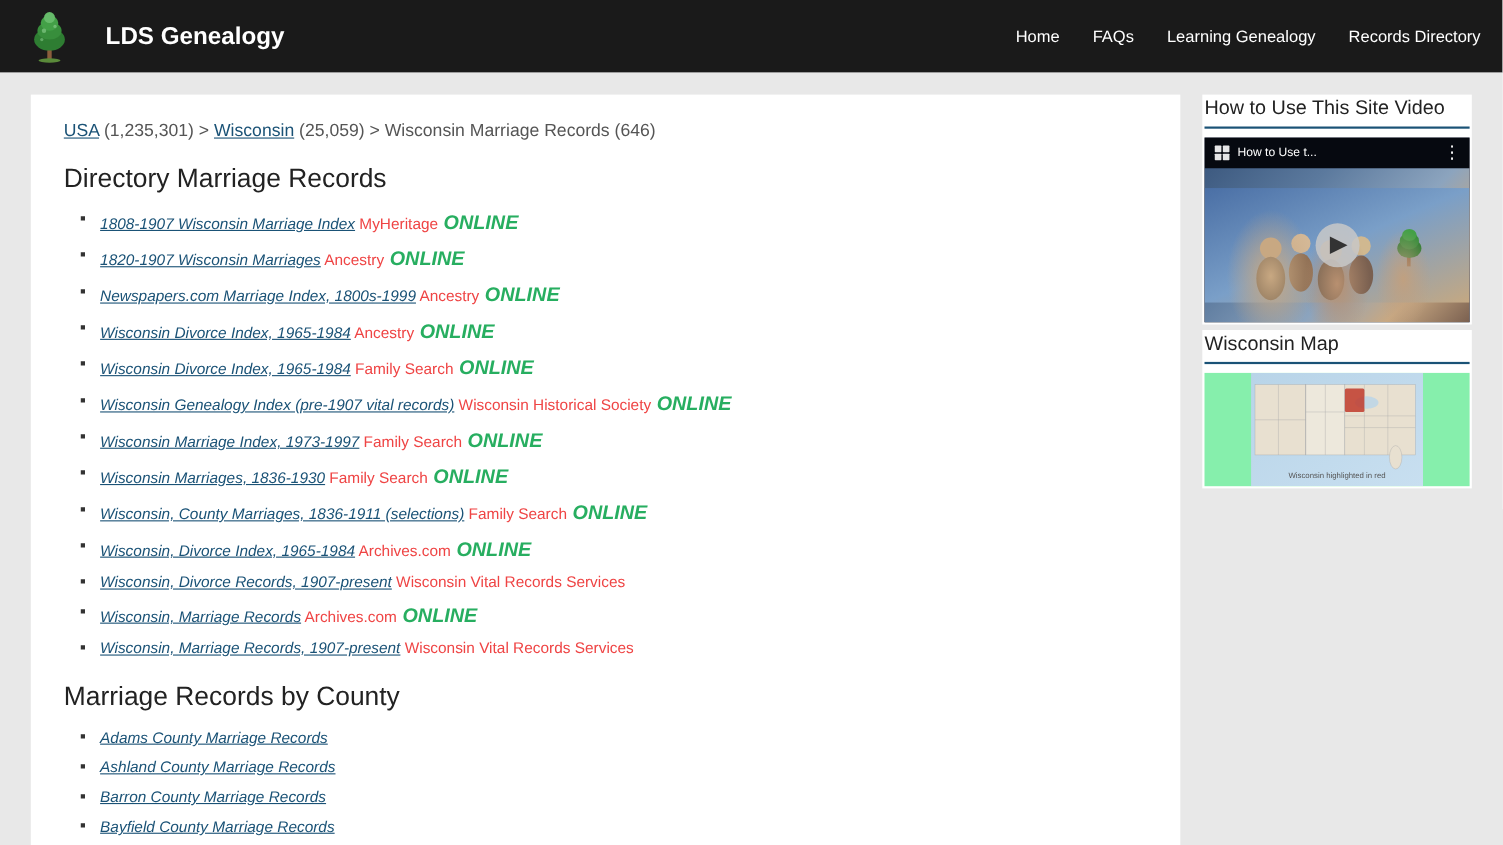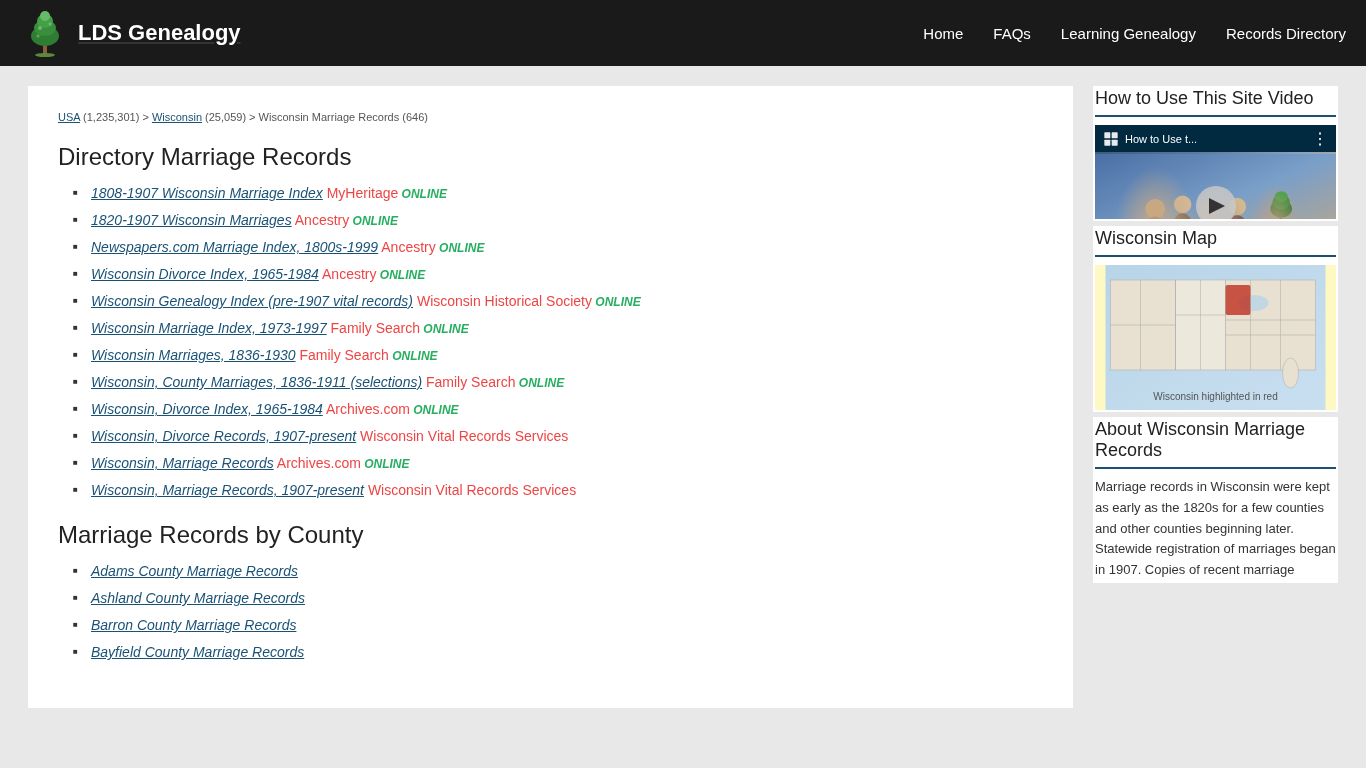--- a/index.html
+++ b/index.html
@@ -9,22 +9,21 @@
     #header {
       background: #1a1a1a;
       padding: 8px 20px;
       display: flex;
       align-items: center;
       justify-content: space-between;
     }
     #logo-area {
       display: flex;
       align-items: center;
-      gap: 8px;
-      text-decoration: underline;
+      gap: 26px;
     }
     #logo-icon {
       width: 50px;
       height: 50px;
     }
     #logo-text {
       color: white;
       font-size: 22px;
       font-family: Arial, sans-serif;
       font-weight: bold;
@@ -63,21 +62,21 @@
 
     #page-title {
       font-size: 36px;
       font-weight: normal;
       color: #222;
       margin-bottom: 12px;
       font-family: Arial, sans-serif;
     }
 
     #breadcrumb {
-      font-size: 11px;
+      font-size: 16px;
       color: #555;
       margin-bottom: 20px;
       font-family: Arial, sans-serif;
     }
     #breadcrumb a {
       color: #1a5276;
       text-decoration: underline;
     }
 
     h2.section-title {
@@ -112,21 +111,21 @@
     }
     ul.record-list li a {
       color: #1a5276;
       text-decoration: underline;
       font-style: italic;
     }
     .online-badge {
       color: #27ae60;
       font-style: italic;
       font-weight: bold;
-      font-size: 12px;
+      font-size: 18px;
     }
     .provider-text {
       color: #ef4444;
     }
 
     
     #sidebar {
       width: 245px;
       flex-shrink: 0;
       display: flex;
@@ -146,22 +145,22 @@
       color: #222;
       margin-bottom: 8px;
       font-family: Arial, sans-serif;
       padding-bottom: 6px;
       border-bottom: 2px solid #1a5276;
     }
 
     
     #video-thumbnail {
       width: 100%;
-      height: 94px;
-      background: #0369a1;
+      height: 168px;
+      background: #0f172a;
       position: relative;
       cursor: pointer;
       overflow: hidden;
     }
     #video-thumbnail .vid-overlay {
       position: absolute;
       inset: 0;
       display: flex;
       flex-direction: column;
     }
@@ -208,22 +207,22 @@
       content: '';
       border-style: solid;
       border-width: 8px 0 8px 16px;
       border-color: transparent transparent transparent #333;
       margin-left: 3px;
     }
 
     
     #map-image {
       width: 100%;
-      height: 145px;
-      background: #fef9c3;
+      height: 103px;
+      background: #86efac;
       position: relative;
       overflow: hidden;
     }
     #map-image svg {
       width: 100%;
       height: 100%;
     }
 
     
     .about-text {
@@ -280,20 +279,21 @@
         <span>Wisconsin Marriage Records (646)</span>
       </div>
 
       <h2 class="section-title">Directory Marriage Records</h2>
 
       <ul class="record-list" id="statewide-list">
           <li><a href="#">1808-1907 Wisconsin Marriage Index</a><span class="provider-text"> MyHeritage</span><span class="online-badge"> ONLINE</span></li>
           <li><a href="#">1820-1907 Wisconsin Marriages</a><span class="provider-text"> Ancestry</span><span class="online-badge"> ONLINE</span></li>
           <li><a href="#">Newspapers.com Marriage Index, 1800s-1999</a><span class="provider-text"> Ancestry</span><span class="online-badge"> ONLINE</span></li>
           <li><a href="#">Wisconsin Divorce Index, 1965-1984</a><span class="provider-text"> Ancestry</span><span class="online-badge"> ONLINE</span></li>
+          <li><a href="#">Wisconsin Divorce Index, 1965-1984</a><span class="provider-text"> Family Search</span><span class="online-badge"> ONLINE</span></li>
           <li><a href="#">Wisconsin Genealogy Index (pre-1907 vital records)</a><span class="provider-text"> Wisconsin Historical Society</span><span class="online-badge"> ONLINE</span></li>
           <li><a href="#">Wisconsin Marriage Index, 1973-1997</a><span class="provider-text"> Family Search</span><span class="online-badge"> ONLINE</span></li>
           <li><a href="#">Wisconsin Marriages, 1836-1930</a><span class="provider-text"> Family Search</span><span class="online-badge"> ONLINE</span></li>
           <li><a href="#">Wisconsin, County Marriages, 1836-1911 (selections)</a><span class="provider-text"> Family Search</span><span class="online-badge"> ONLINE</span></li>
           <li><a href="#">Wisconsin, Divorce Index, 1965-1984</a><span class="provider-text"> Archives.com</span><span class="online-badge"> ONLINE</span></li>
           <li><a href="#">Wisconsin, Divorce Records, 1907-present</a><span class="provider-text"> Wisconsin Vital Records Services</span></li>
           <li><a href="#">Wisconsin, Marriage Records</a><span class="provider-text"> Archives.com</span><span class="online-badge"> ONLINE</span></li>
           <li><a href="#">Wisconsin, Marriage Records, 1907-present</a><span class="provider-text"> Wisconsin Vital Records Services</span></li>
         </ul>
 
@@ -391,20 +391,16 @@
 
             <rect x="120" y="20" width="25" height="30" fill="#c0392b" opacity="0.85" rx="2"></rect>
 
             <ellipse cx="185" cy="108" rx="8" ry="15" fill="#e8e0d0" stroke="#aaa" stroke-width="0.5"></ellipse>
 
             <text x="110" y="135" text-anchor="middle" font-family="Arial" font-size="10" fill="#555">Wisconsin highlighted in red</text>
           </svg>
         </div>
       </div>
 
-      <div class="sidebar-section">
-        <div class="sidebar-section-title">About Wisconsin Marriage Records</div>
-        <p class="about-text">Marriage records in Wisconsin were kept as early as the 1820s for a few counties and other counties beginning later. Statewide registration of marriages began in 1907. Copies of recent marriage</p>
-      </div>
 
     </div>
   </div>
 </div>
 
 </body></html>

